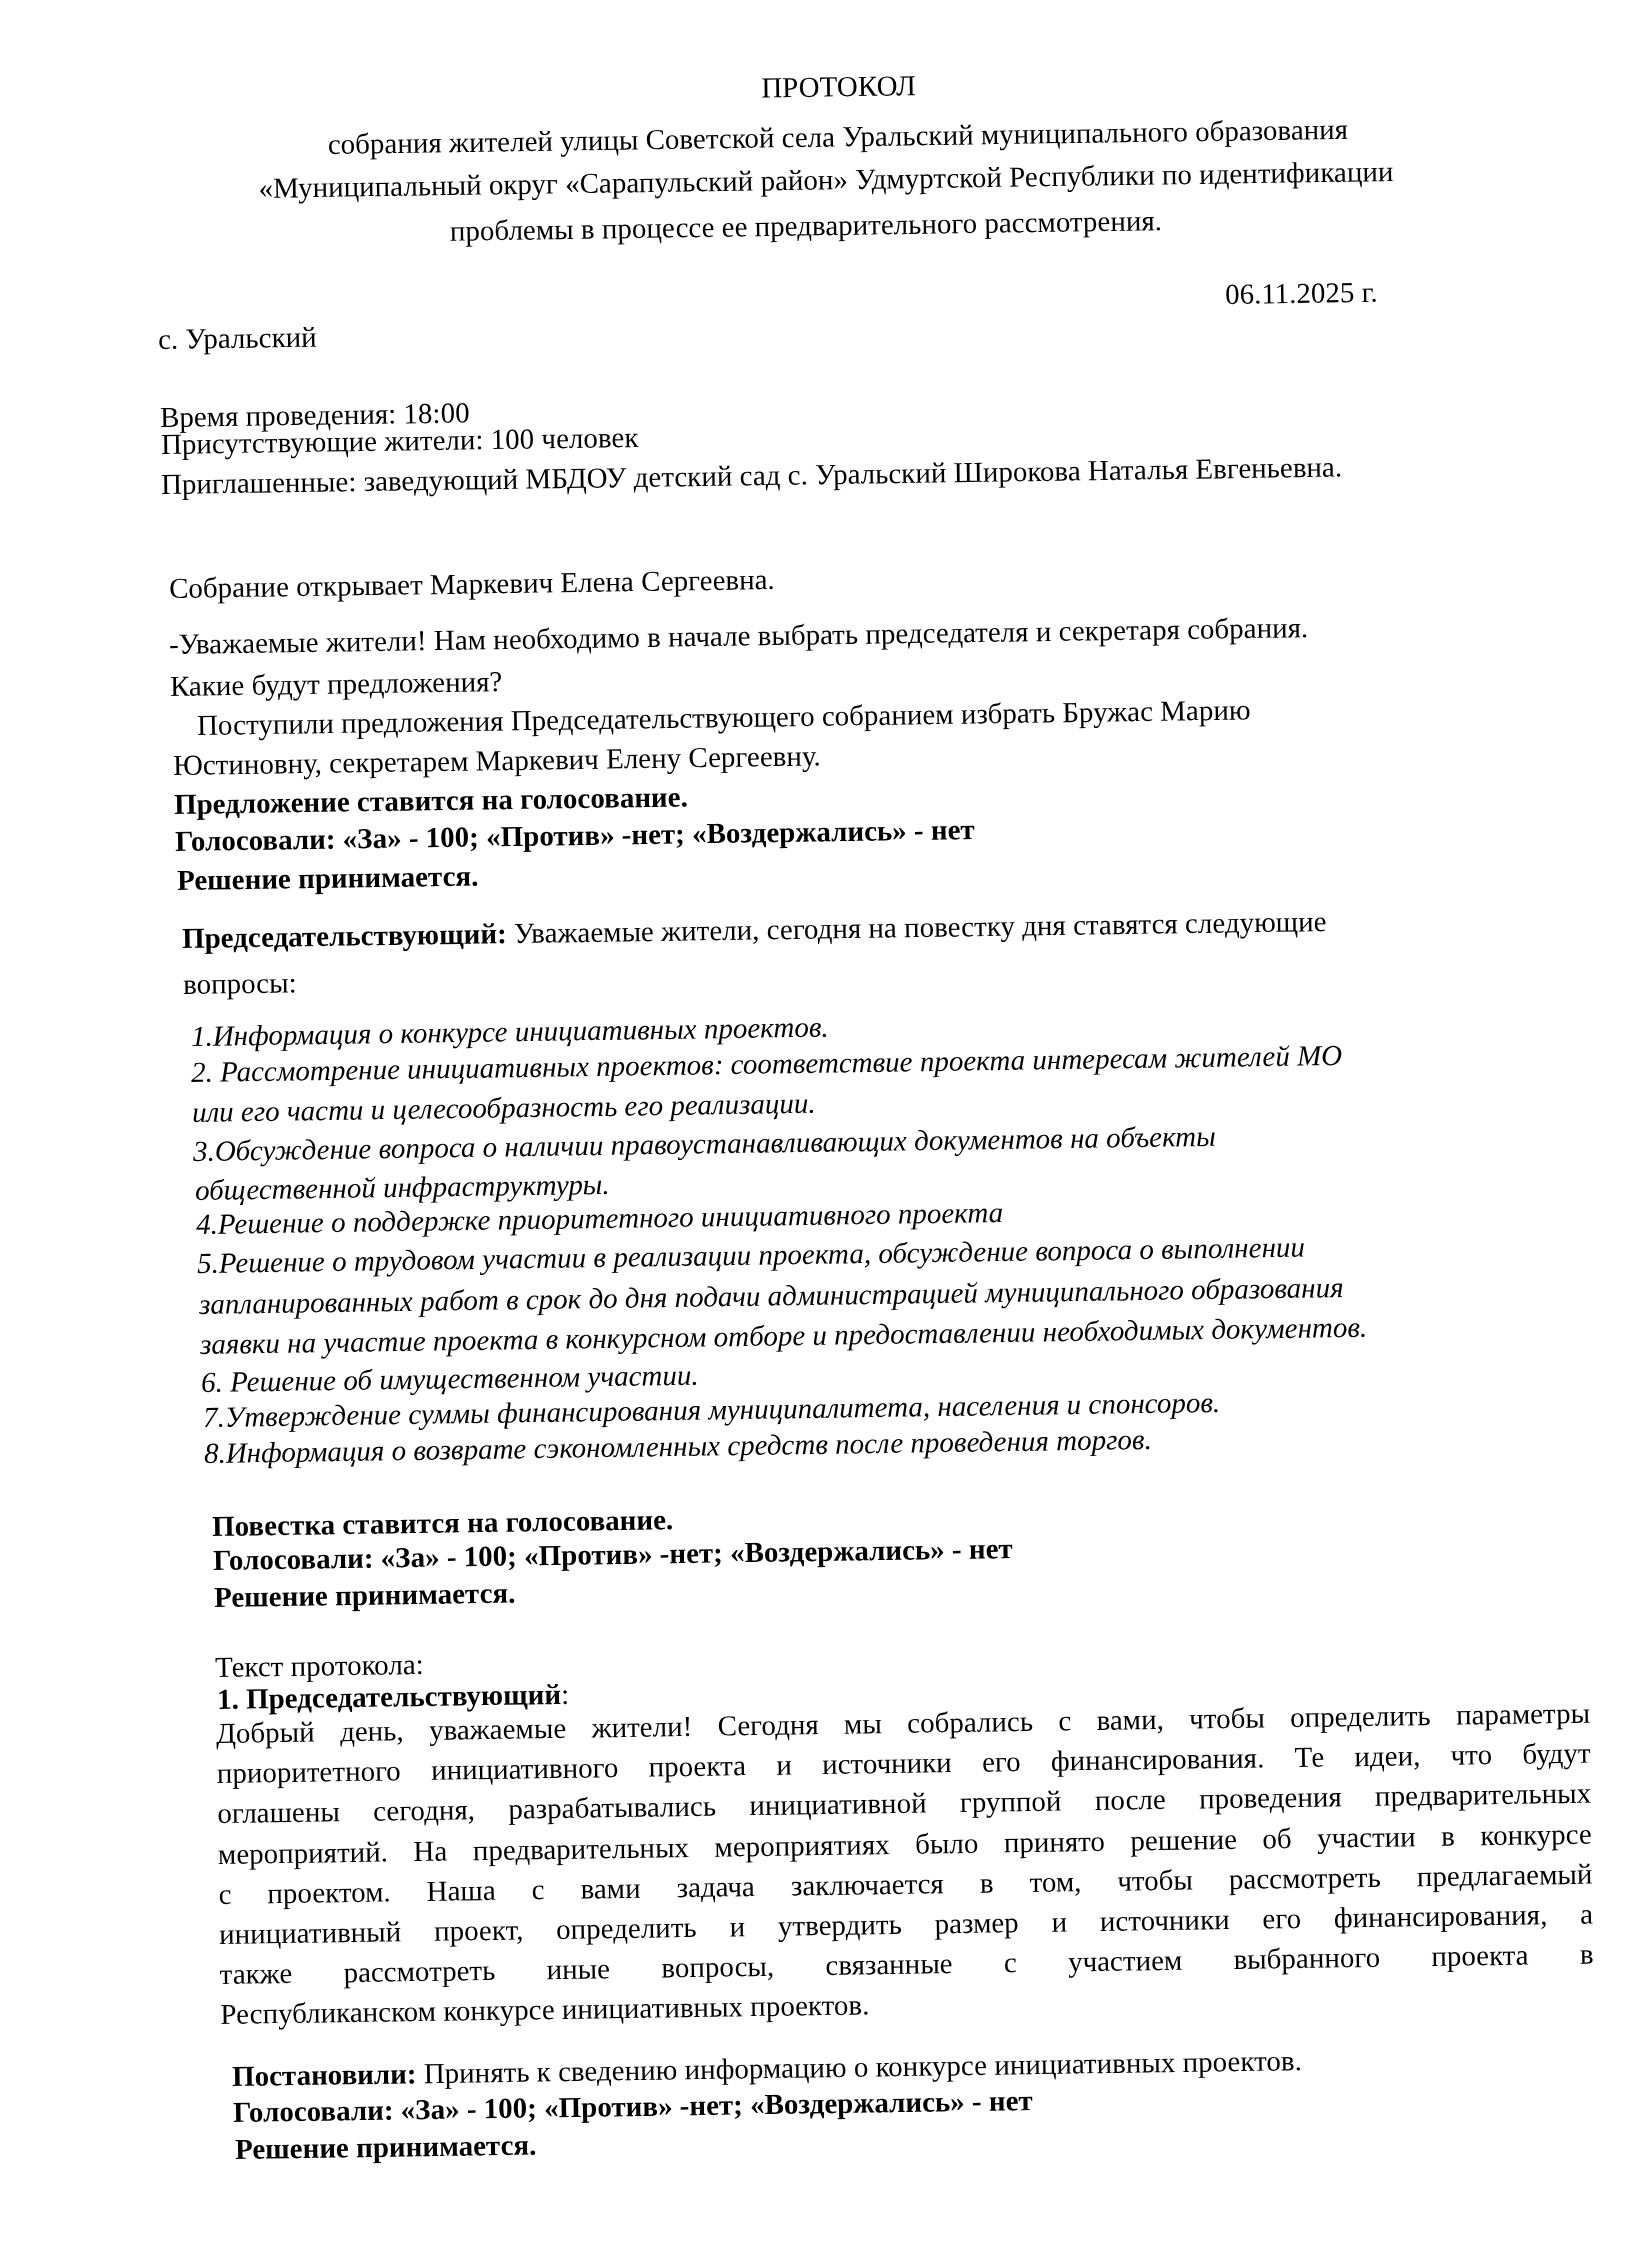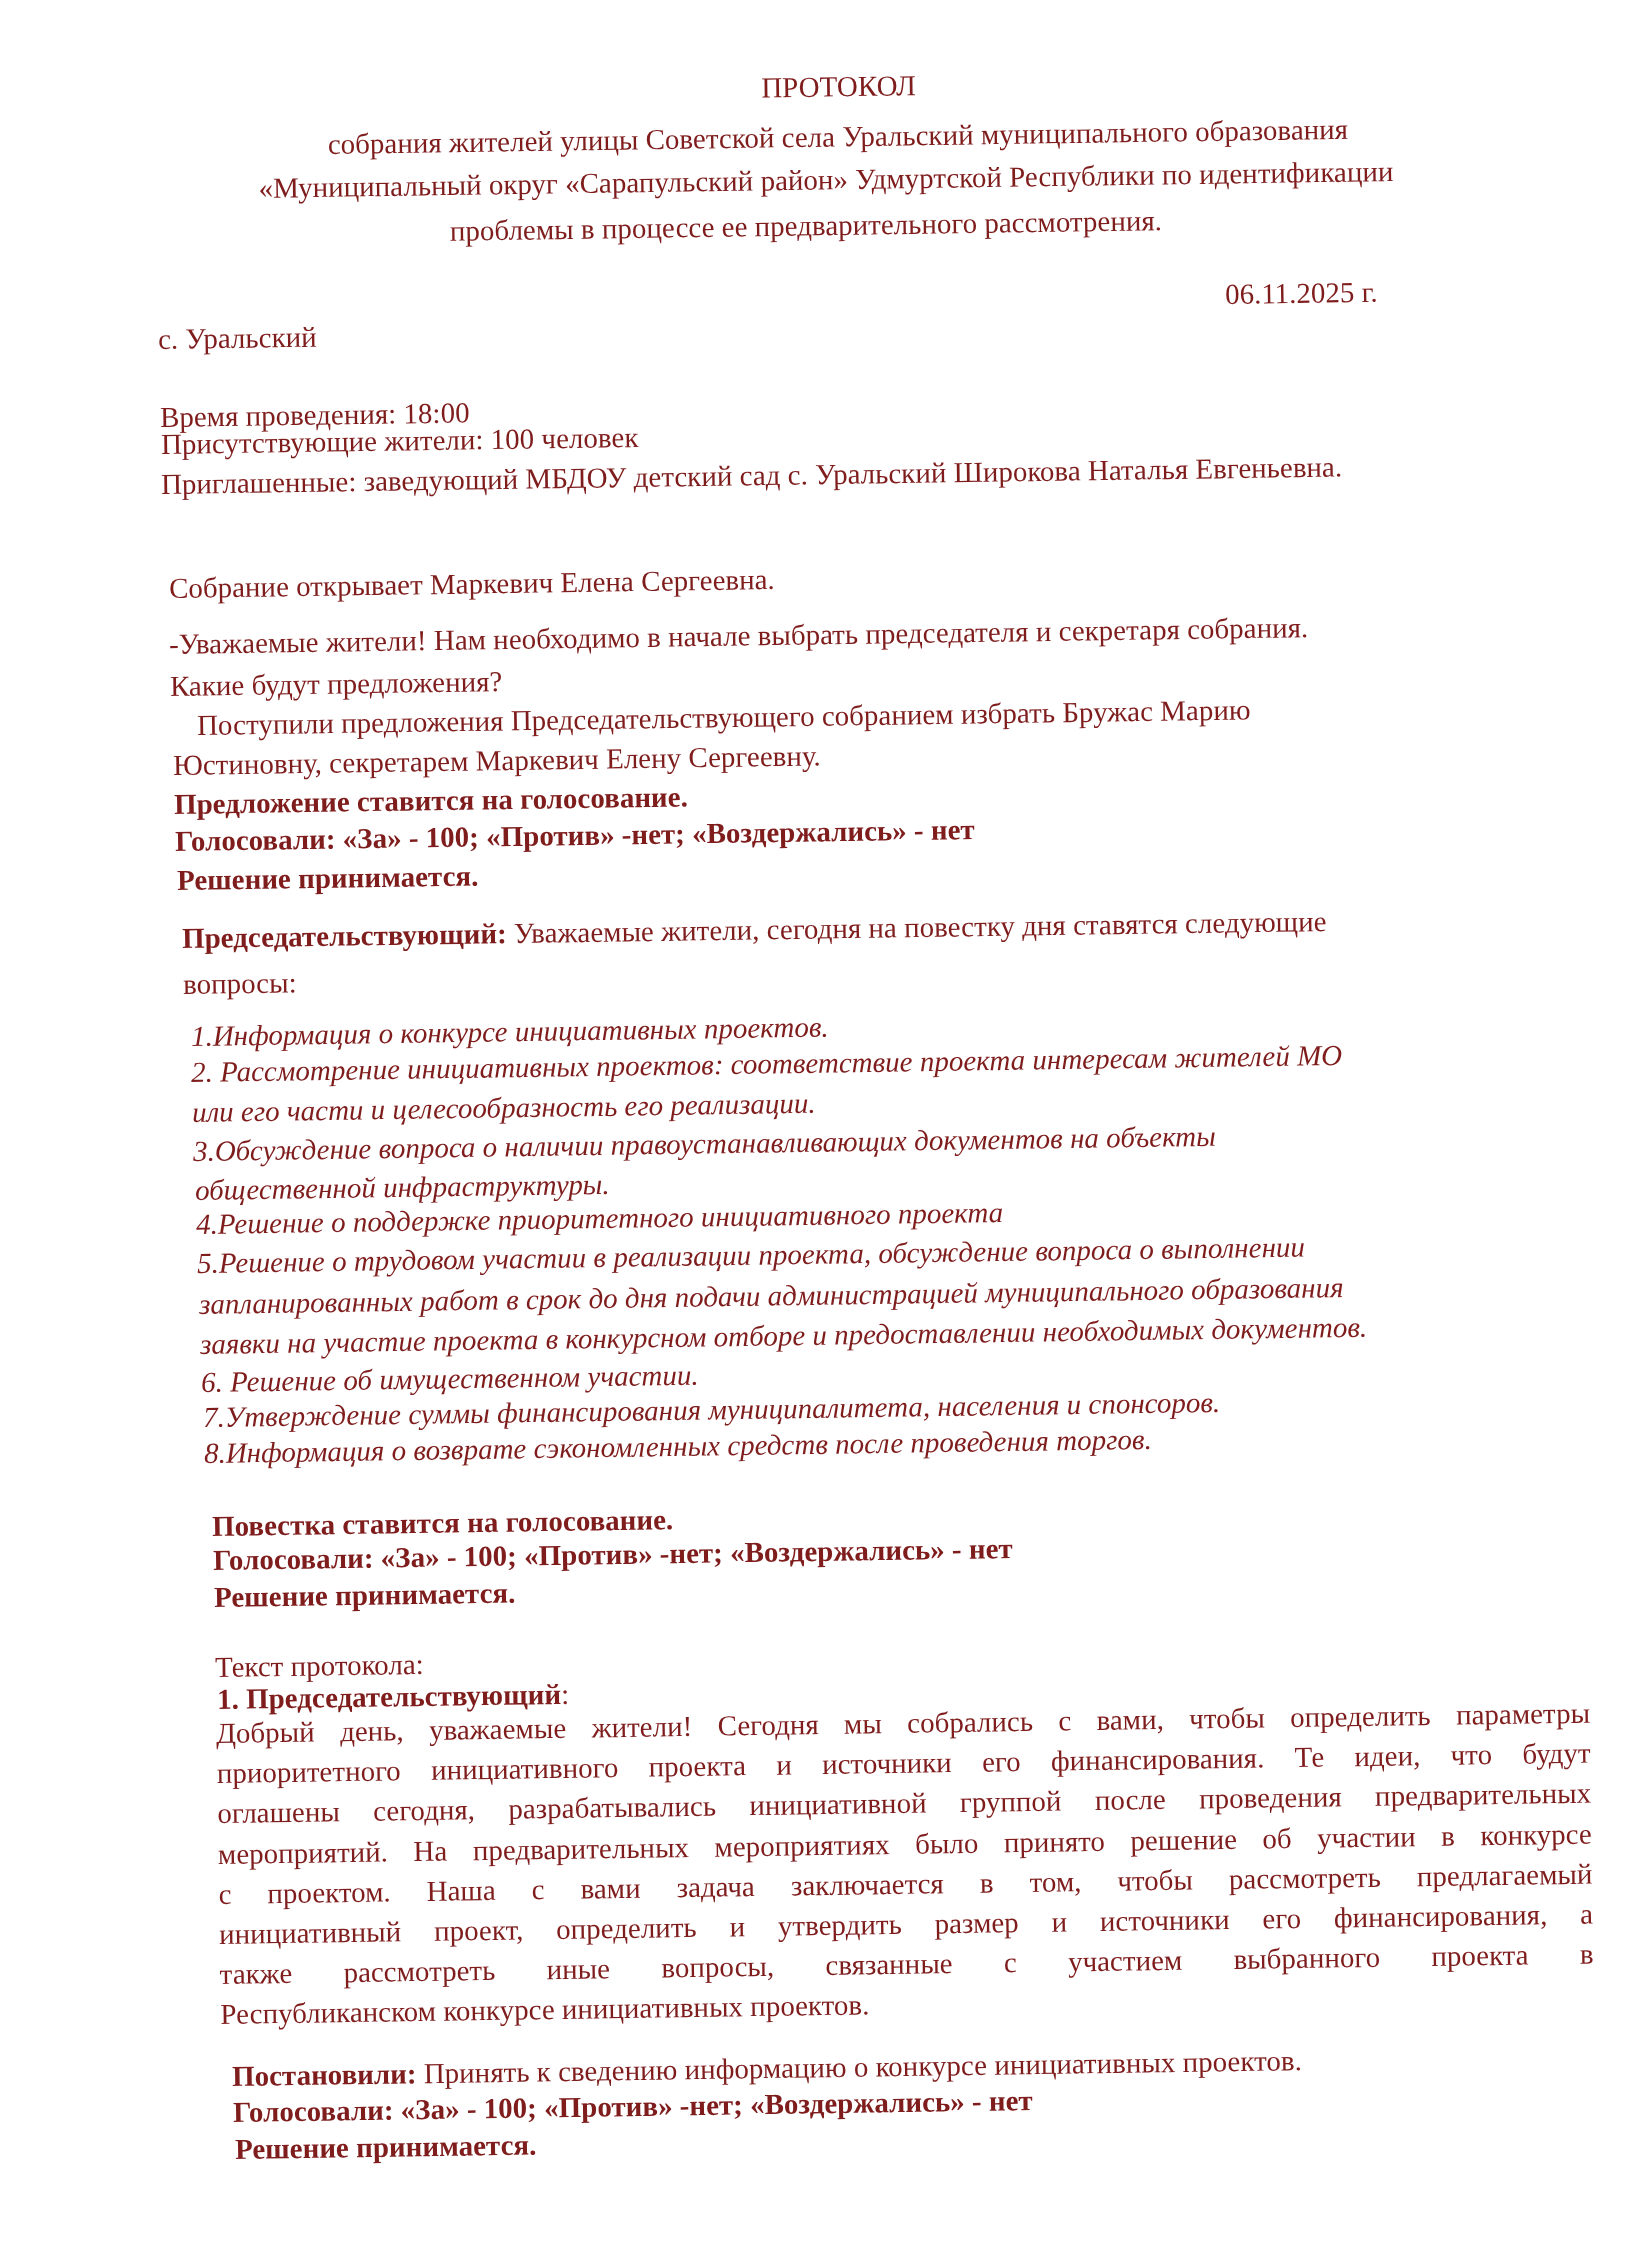--- a/index.html
+++ b/index.html
@@ -1,19 +1,19 @@
 <!DOCTYPE html>
 <html style="font-size:10.3px"><head>
   <meta charset="utf-8">
   <style>
     html, body { margin: 0; padding: 0; background: #ffffff; }
     body { width: 1645px; height: 2261px; overflow: hidden; position: relative; }
     .page {
       position: absolute; left: 0; top: 0; width: 1645px; height: 2261px;
-      font-family: "Liberation Serif", serif; color: #7f1d1d;
+      font-family: "Liberation Serif", serif; color: #000000;
       font-size: 29px; line-height: 35px; text-decoration: underline;
     }
     .blk { position: absolute; transform-origin: left center; transform: rotate(-0.85deg); white-space: nowrap; }
     .center { text-align: center; }
     .b { font-weight: bold; }
     .i { font-style: italic; }
     .just { white-space: normal; text-align: justify; text-align-last: left; }
     .line { display: block; }
     .just .line { text-align: justify; text-align-last: justify; }
     .just .line.last { text-align-last: left; }

